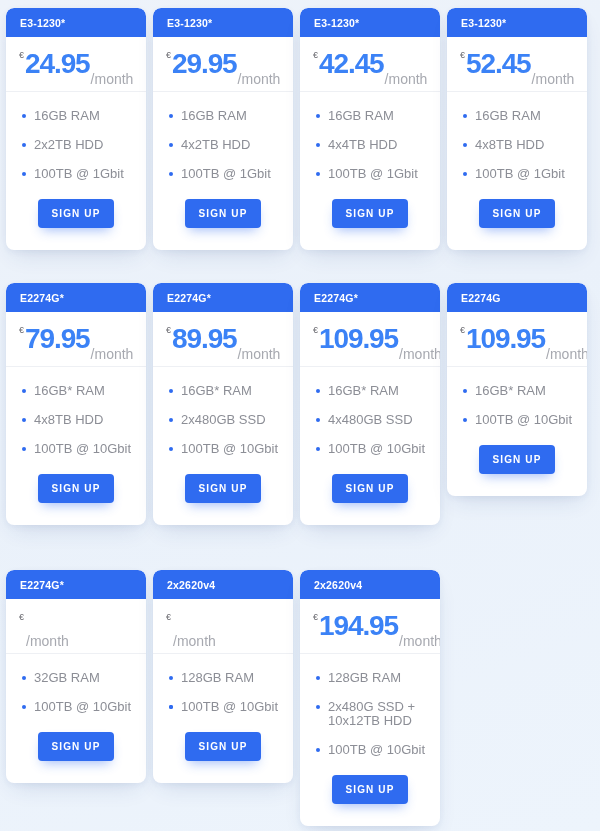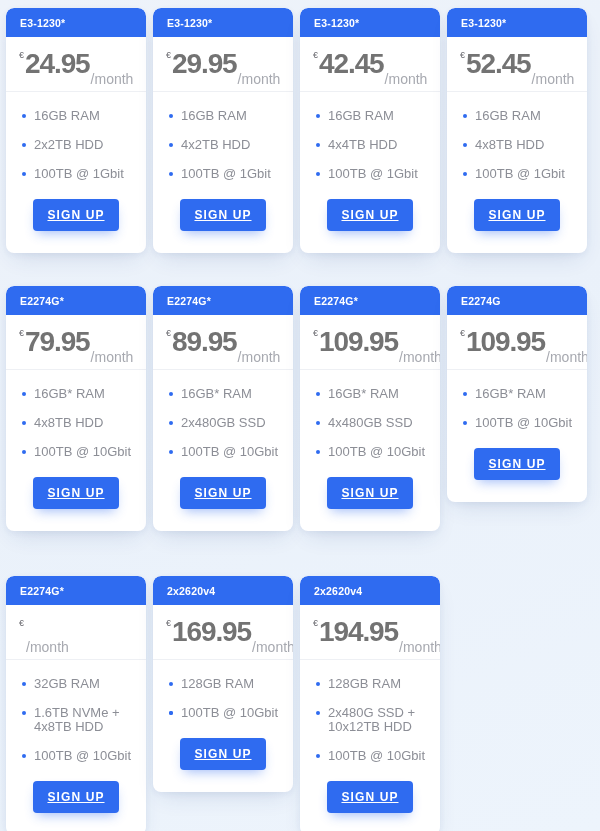--- a/index.html
+++ b/index.html
@@ -76,21 +76,21 @@
     font-size: 9px;
     color: #6a6a70;
     align-self: flex-start;
     margin-top: 13px;
     margin-right: 1px;
   }
 
   .price-amount {
     font-size: 28px;
     font-weight: bold;
-    color: #737373;
+    color: #3b82f6;
     letter-spacing: -1.1px;
     line-height: 1;
   }
 
   .price-period {
     font-size: 14px;
     color: #a7a9b0;
     align-self: flex-end;
     margin-bottom: 4px;
     margin-left: 1px;
@@ -128,27 +128,26 @@
     justify-content: center;
     padding: 18px 0 22px 0;
   }
 
   .signup-button {
     background: #2f6bf0;
     color: #ffffff;
     border: none;
     border-radius: 4px;
     font-family: "Liberation Sans", sans-serif;
-    font-size: 12px;
+    font-size: 10px;
     font-weight: bold;
     letter-spacing: 1.1px;
     padding: 9px 14px;
     cursor: pointer;
     box-shadow: 0 6px 12px -4px rgba(47, 107, 240, 0.45);
-    text-decoration: underline;
   }
 </style>
 </head>
 <body>
 
 <div class="pricing-grid">
   <div class="pricing-row row-1">
       <div class="plan-card">
         <div class="card-header">
           <span class="card-header-title">E3-1230*</span>
@@ -299,34 +298,32 @@
       <div class="plan-card">
         <div class="card-header">
           <span class="card-header-title">E2274G*</span>
         </div>
         <div class="price-block">
           <span class="currency-symbol">€</span>
           <span class="price-period">/month</span>
         </div>
         <ul class="spec-list">
           <li class="spec-item"><span class="spec-bullet"></span><span>32GB RAM</span></li>
-          <li class="spec-item"><span class="spec-bullet"></span><span>1.6TB NVMe + 4x8TB HDD</span></li>
           <li class="spec-item"><span class="spec-bullet"></span><span>100TB @ 10Gbit</span></li>
         </ul>
         <div class="signup-wrap">
           <button class="signup-button">SIGN UP</button>
         </div>
       </div>
       <div class="plan-card">
         <div class="card-header">
           <span class="card-header-title">2x2620v4</span>
         </div>
         <div class="price-block">
           <span class="currency-symbol">€</span>
-          <span class="price-amount">169.95</span>
           <span class="price-period">/month</span>
         </div>
         <ul class="spec-list">
           <li class="spec-item"><span class="spec-bullet"></span><span>128GB RAM</span></li>
           <li class="spec-item"><span class="spec-bullet"></span></li>
           <li class="spec-item"><span class="spec-bullet"></span><span>100TB @ 10Gbit</span></li>
         </ul>
         <div class="signup-wrap">
           <button class="signup-button">SIGN UP</button>
         </div>

